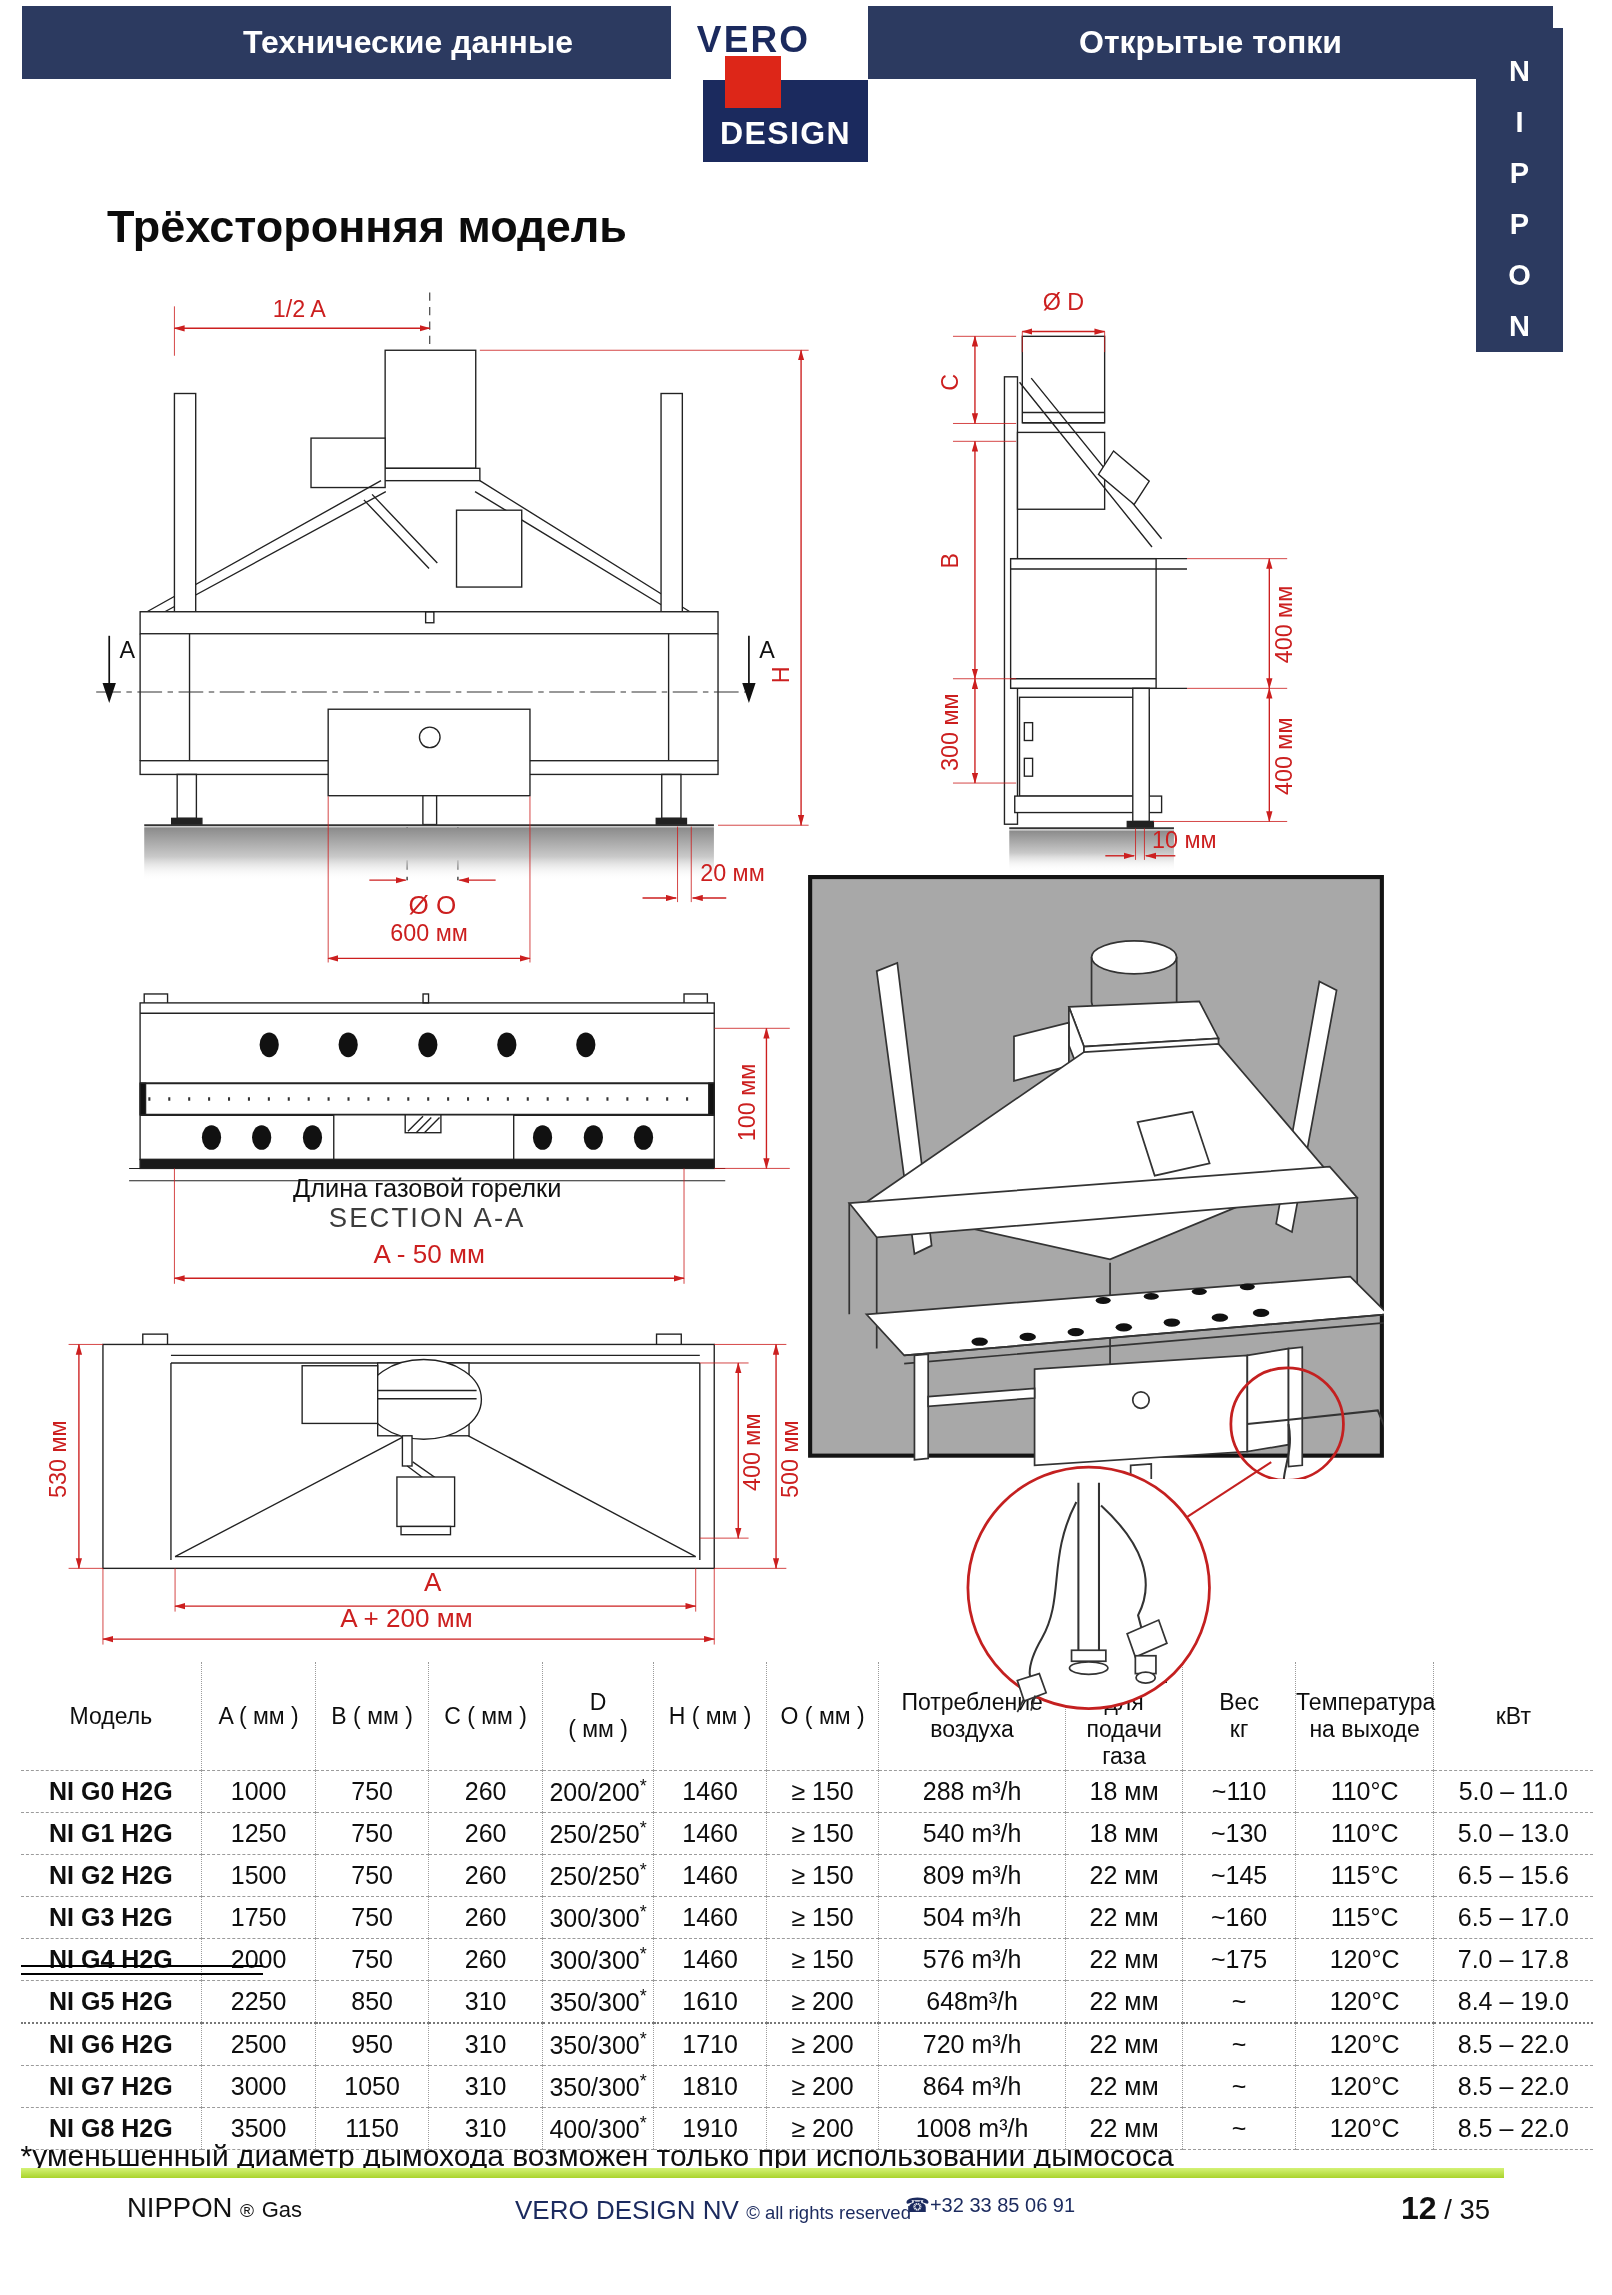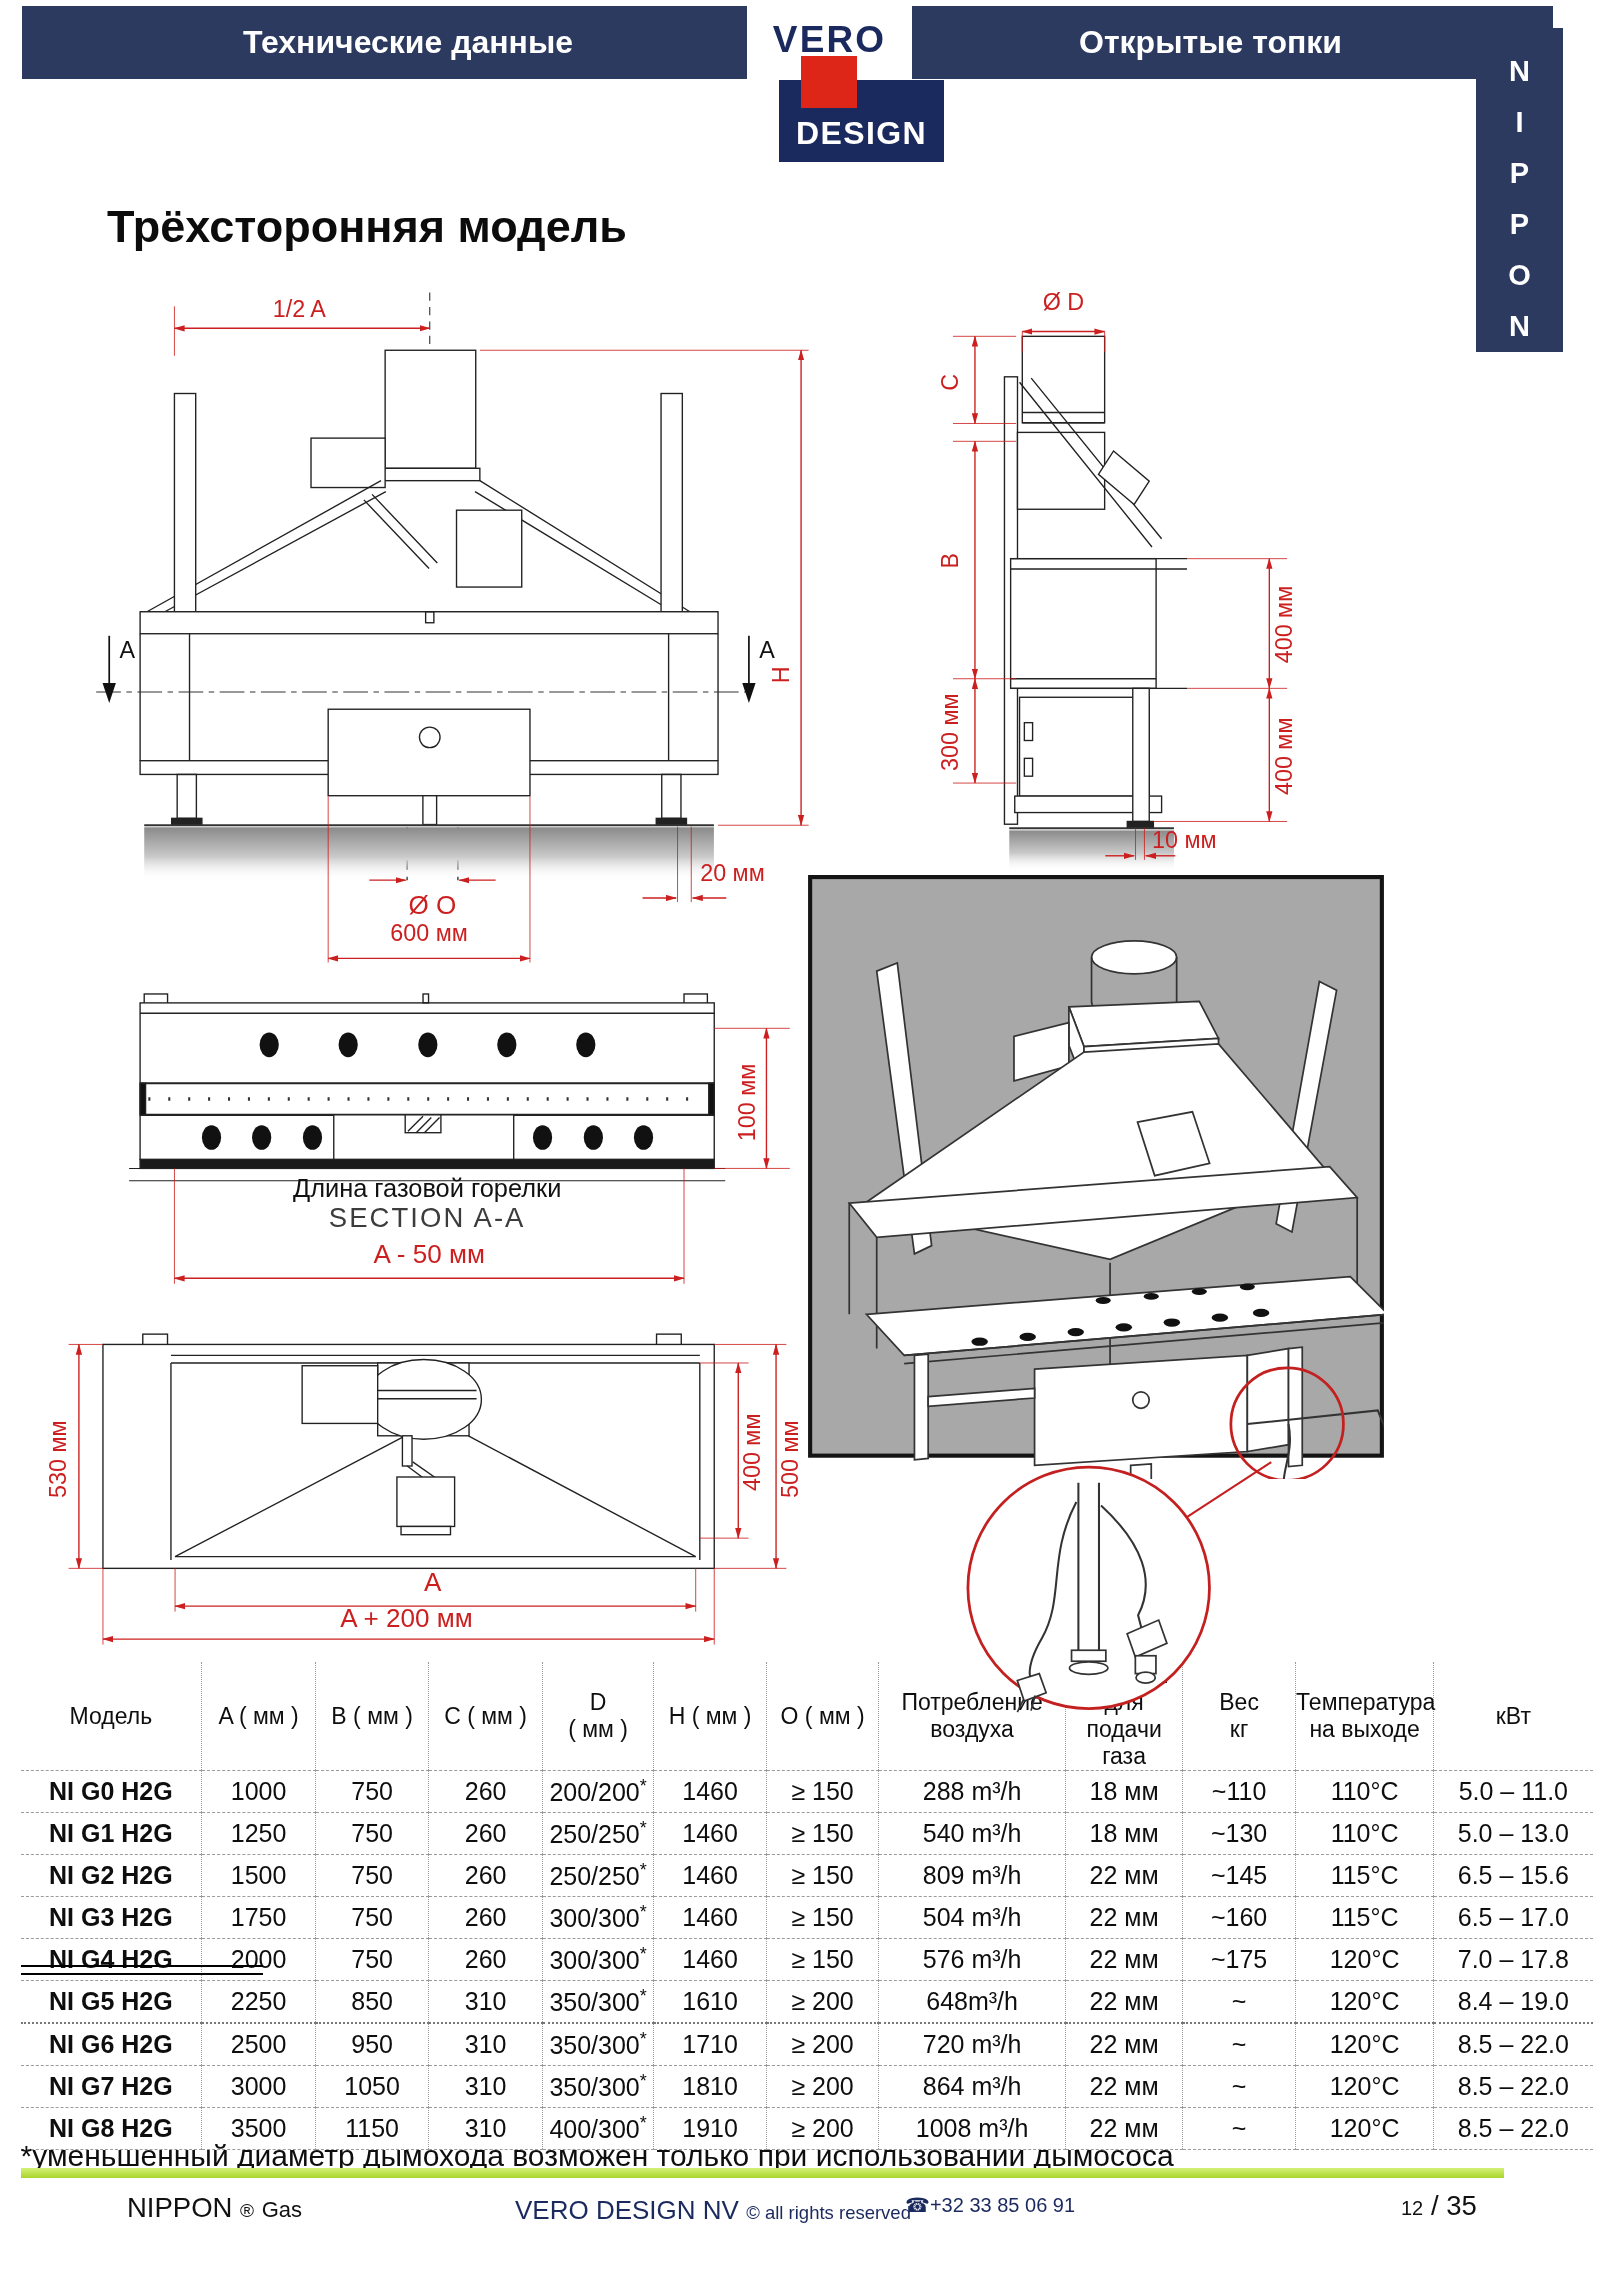--- a/index.html
+++ b/index.html
@@ -60,21 +60,21 @@
       </linearGradient>
     </defs>
   </svg>
 
   <div class="abs bar" style="left:22px;top:5.5px;width:772px;height:73px">
     <span>Технические данные</span>
   </div>
   <div class="abs bar" style="left:868px;top:5.5px;width:685px;height:73px">
     <span>Открытые топки</span>
   </div>
-  <div class="abs" style="left:747px;top:0;width:165px;height:142px;z-index:2">
+  <div class="abs" style="left:671px;top:0;width:165px;height:142px;z-index:2">
     <div class="logo-top">VERO</div>
     <div class="logo-bottom">DESIGN</div>
     <div class="logo-red"></div>
   </div>
   <div class="abs nippon" style="left:1476px;top:27.5px;width:87px;height:324px">
     <span>N</span>
     <span>I</span>
     <span>P</span>
     <span>P</span>
     <span>O</span>
@@ -528,19 +528,19 @@
     <span style="font-size:22px">Gas</span>
   </div>
   <div class="abs f-navy" style="left:515px;top:2195px;font-size:26px">
     <span>VERO DESIGN NV</span>
     <span style="font-size:18.5px">© all rights reserved</span>
   </div>
   <div class="abs f-navy" style="left:905px;top:2193px;font-size:20px">
     <span>☎</span><span>+32 33 85 06 91</span>
   </div>
   <div class="abs" style="left:1401px;top:2190px;font-size:27.5px">
-    <span style="font-weight:normal;font-size:20px">12</span>
+    <span style="font-weight:bold;font-size:32px">12</span>
     <span>/</span>
     <span>35</span>
   </div>
 
 </div>
 
 
 </body></html>

